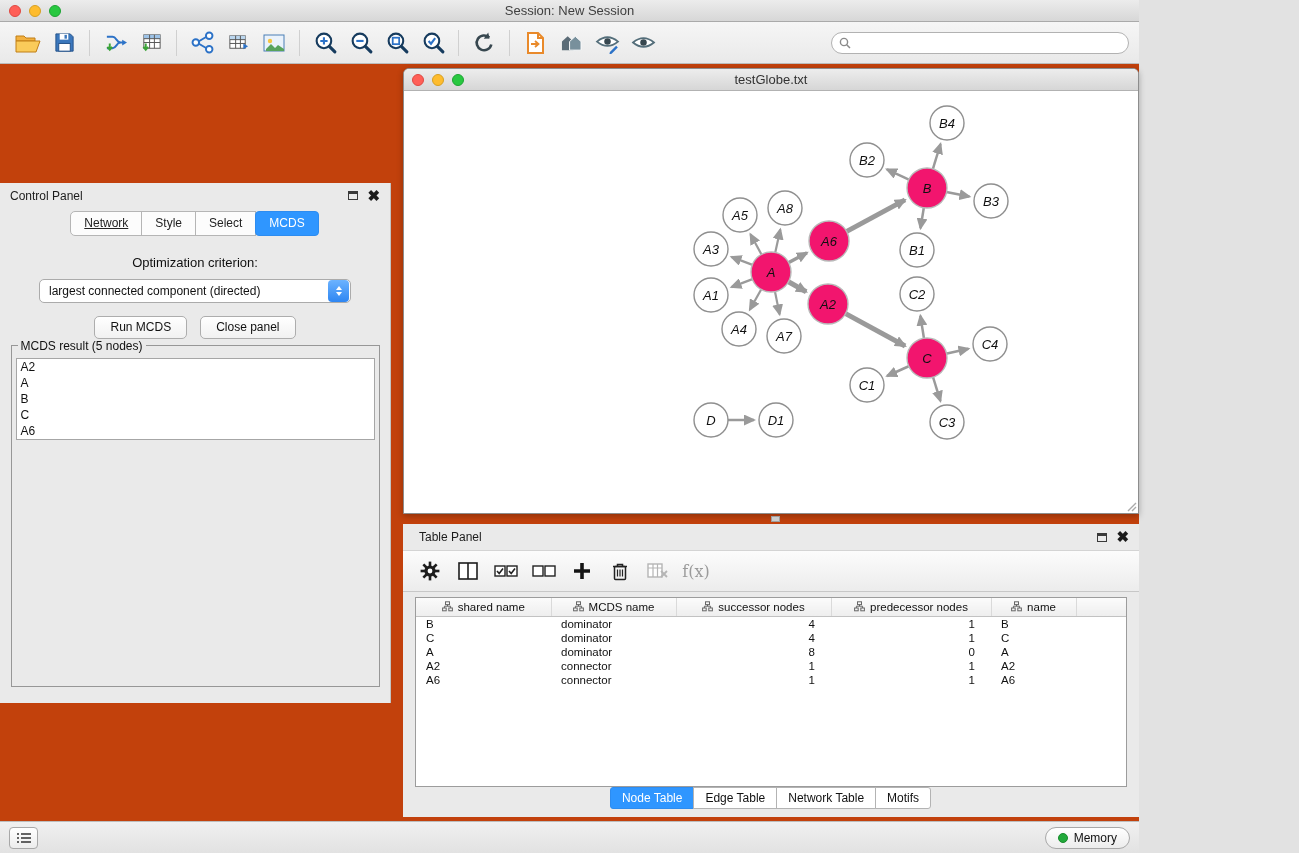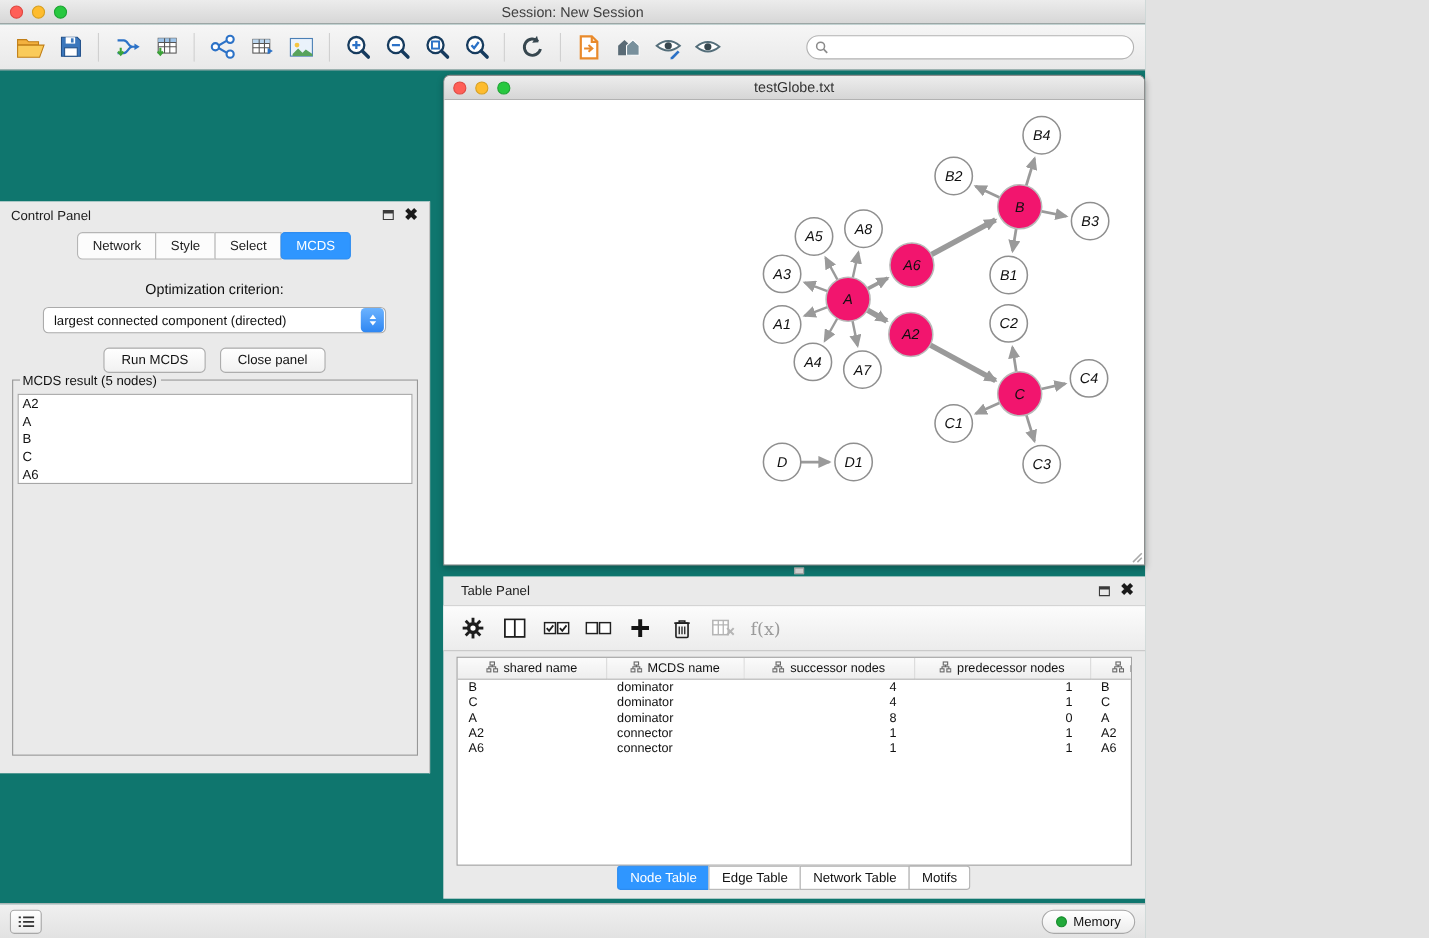--- a/index.html
+++ b/index.html
@@ -1,18 +1,18 @@
 <!DOCTYPE html>
 <html><head>
 <meta charset="utf-8">
 <style>
   * { box-sizing: border-box; margin: 0; padding: 0; }
   html,body { width:1299px; height:853px; }
   body { font-family:"Liberation Sans", sans-serif; background:#e2e2e2; overflow:hidden; }
-  .window { width:1041px; height:853px; display:flex; flex-direction:column; background:#0f766e; }
+  .window { width:1139px; height:853px; display:flex; flex-direction:column; background:#c2410c; }
 
   
   .titlebar { height:22px; flex:0 0 22px; background:linear-gradient(#ececec,#d7d7d7); border-bottom:1px solid #aaa; position:relative; display:flex; align-items:center; }
   .traffic { position:absolute; left:9px; top:5px; display:flex; gap:8px; }
   .light { width:12px; height:12px; border-radius:50%; }
   .light.red{background:#ff5f57;border:1px solid #df4942;}
   .light.yellow{background:#febc2e;border:1px solid #d7a022;}
   .light.green{background:#28c840;border:1px solid #1da433;}
   .titlebar-title { flex:1; text-align:center; font-size:13px; color:#404040; }
 
@@ -28,21 +28,21 @@
   .main { flex:1; min-height:0; display:flex;align-items:center; }
 
   
   .control-panel { width:391px; flex:0 0 391px; background:#eaeaea; border-right:1px solid #c3c3c3; display:flex; flex-direction:column; }
   .cp-header { height:26px; flex:0 0 26px; display:flex; align-items:center; padding:0 10px; font-size:12px; color:#1c1c1c; }
   .win-btns { margin-left:auto; display:flex; gap:9px; align-items:center; }
   .float-icon { width:10px; height:9px; border:1px solid #3a3a3a; border-top:3px solid #3a3a3a; display:inline-block; }
   .close-x { font-size:15px; font-weight:bold; color:#1a1a1a; line-height:10px; }
   .cp-tabs { display:flex; justify-content:center; margin-top:2px; flex:0 0 25px; }
   .cp-tab { font-size:12px; padding:4px 13px; background:#fcfcfc; border:1px solid #b5b5b5; margin-left:-1px; color:#222; cursor:default; }
-  .cp-tab:first-child { border-radius:5px 0 0 5px; }
+  .cp-tab:first-child { border-radius:5px 0 0 5px;text-decoration:underline; }
   .cp-tab.active { background:#2f96ff; border-color:#2d8cf0; color:#fff; border-radius:4px; }
   .cp-body { flex:1; min-height:0; display:flex; flex-direction:column; align-items:center; padding-top:19px; }
   .opt-label { font-size:13px; color:#0f0f0f; }
   .dropdown { margin-top:9px; width:312px; height:24px; background:#fff; border:1px solid #ababab; border-radius:5px; display:flex; align-items:center; font-size:12px; }
   .dropdown-text { padding-left:9px; flex:1; color:#111; white-space:nowrap; overflow:hidden; }
   .dropdown-cap { width:21px; height:22px; background:linear-gradient(#6cb3ff,#2e86f2); border-radius:4px; margin-right:1px; display:flex; flex-direction:column; align-items:center; justify-content:center; }
   .chev-up { width:0; height:0; border-left:3.5px solid transparent; border-right:3.5px solid transparent; border-bottom:4.5px solid #fff; margin-bottom:2px; }
   .chev-down { width:0; height:0; border-left:3.5px solid transparent; border-right:3.5px solid transparent; border-top:4.5px solid #fff; }
   .cp-buttons { margin-top:13px; display:flex; gap:13px; }
   .cp-btn { height:23px; padding:0 15px; font-size:12px; color:#111; background:linear-gradient(#ffffff,#f1f1f1); border:1px solid #adadad; border-radius:5px; cursor:default; }

